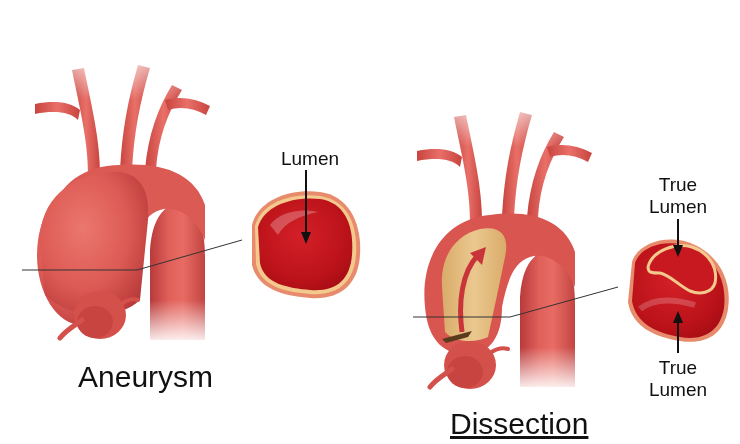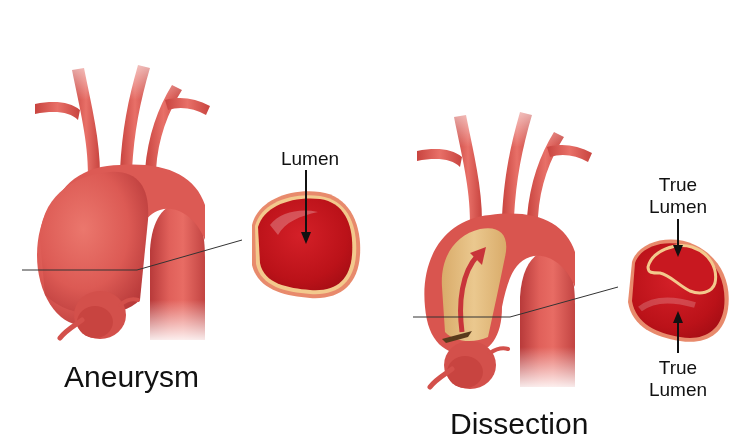--- a/index.html
+++ b/index.html
@@ -83,21 +83,21 @@
       <path d="M270 225 C280 212 300 208 318 212 C300 216 285 222 278 235 Z" fill="#ffffff" opacity="0.25"></path>
     </g>
 
     <g>
       <line x1="306" y1="170" x2="306" y2="238" stroke="#111" stroke-width="2"></line>
       <polygon points="301,232 311,232 306,244" fill="#111"></polygon>
     </g>
   </svg>
 
   <div class="label" style="left:270px; top:148px; width:80px;">Lumen</div>
-  <div class="caption" style="left:64px; top:362px;">Aneurysm</div>
+  <div class="caption" style="left:78px; top:362px;">Aneurysm</div>
 </div>
 
 <div class="panel right">
   <svg width="370" height="444" viewBox="0 0 370 444">
     <defs>
       <linearGradient id="vesselGradR" x1="0" y1="0" x2="1" y2="0">
         <stop offset="0" stop-color="#b83a3a"></stop>
         <stop offset="0.35" stop-color="#e0605a"></stop>
         <stop offset="0.6" stop-color="#e86c64"></stop>
         <stop offset="1" stop-color="#c24442"></stop>
@@ -182,14 +182,14 @@
   <div class="label" style="left:268px; top:127px; width:80px;">
     <div>True</div>
     <div>Lumen</div>
   </div>
 
   <div class="label" style="left:268px; top:310px; width:80px;">
     <div>True</div>
     <div>Lumen</div>
   </div>
 
-  <div class="caption" style="left:80px; top:362px;">Dissection</div>
+  <div class="caption" style="left:80px; top:362px;text-decoration:underline;">Dissection</div>
 </div>
 
 </body></html>

